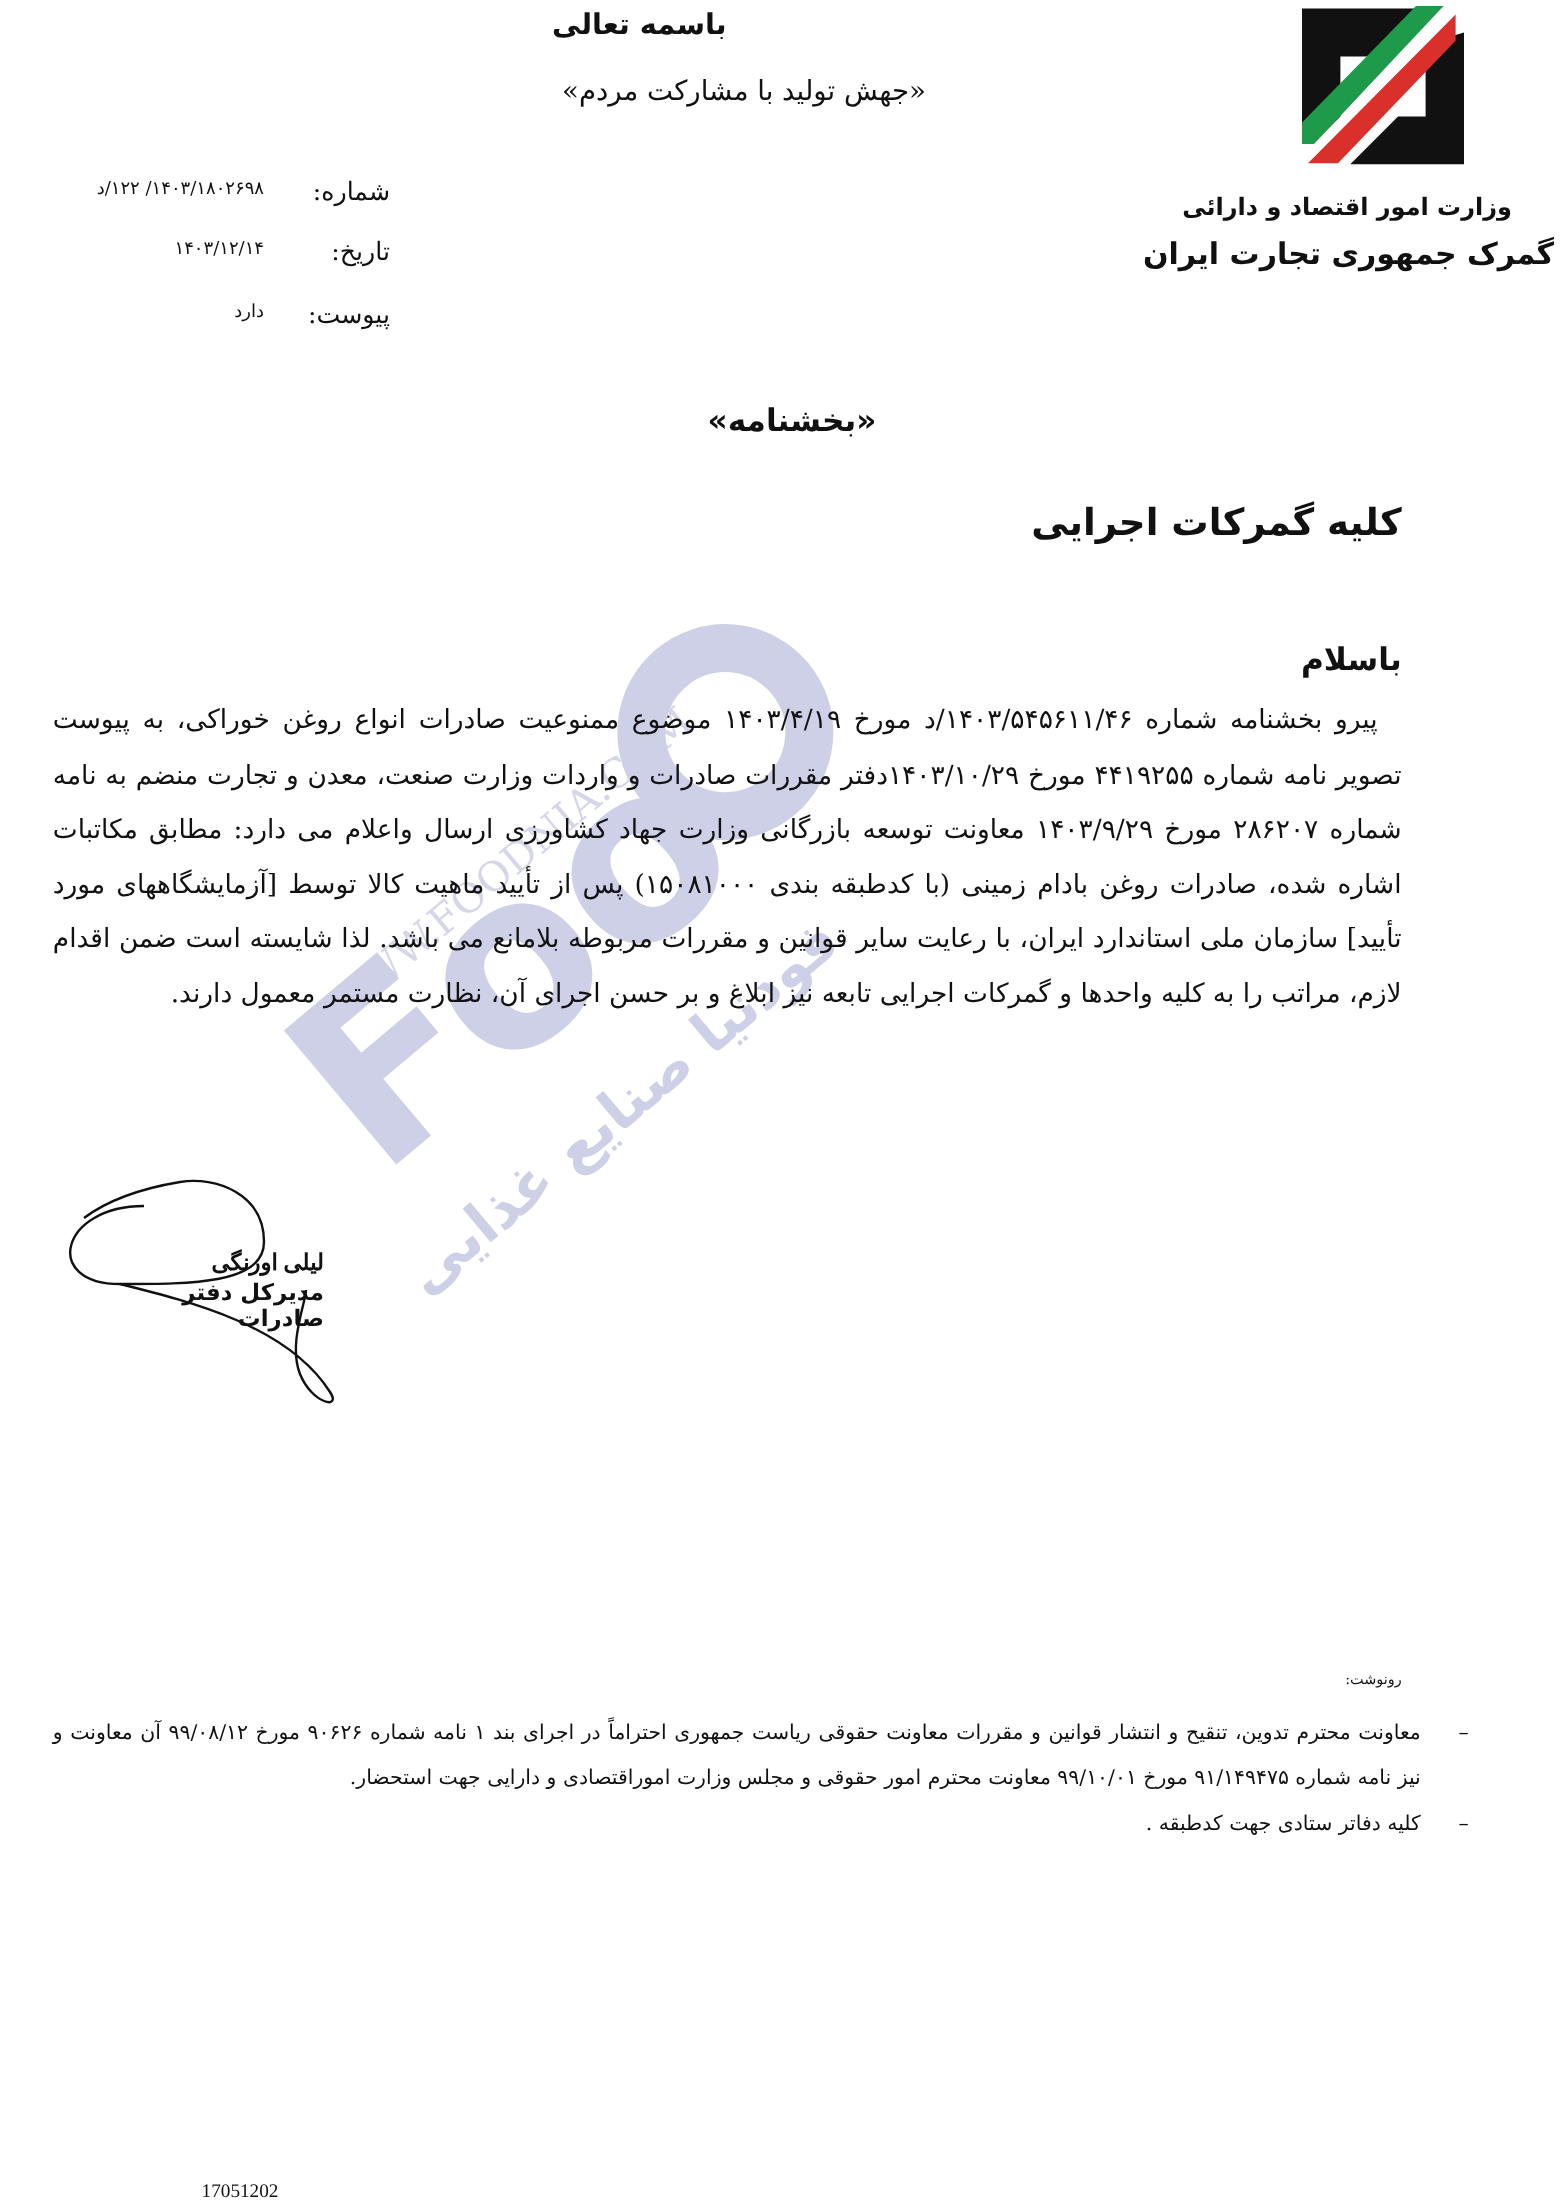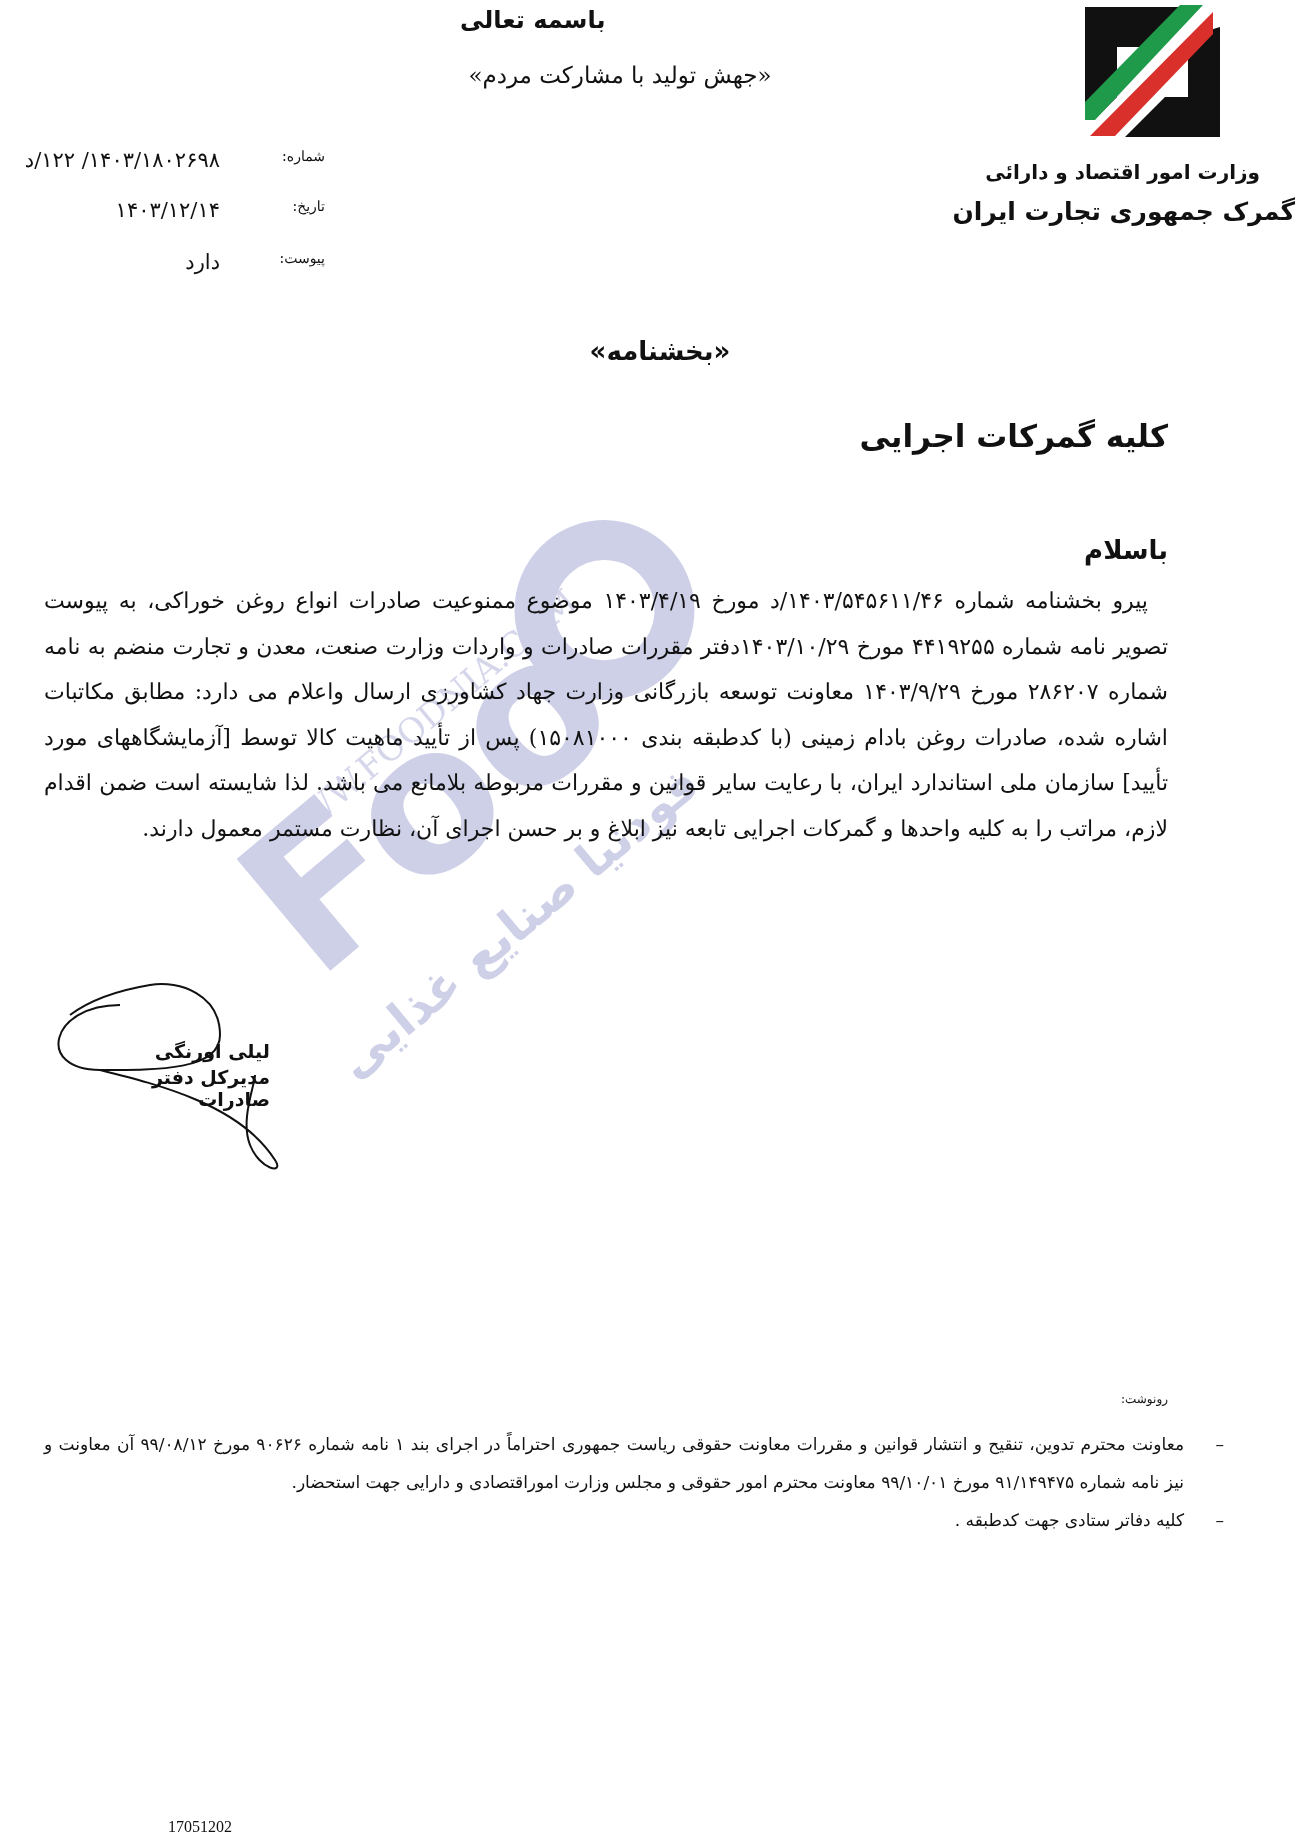--- a/index.html
+++ b/index.html
@@ -12,43 +12,43 @@
     .rtl { direction: rtl; }
     .bold { font-weight: bold; font-family: "DejaVu Sans", "Liberation Sans", sans-serif; }
 
     
     #basmala { top: 6px; left: 460px; width: 320px; text-align: left; font-size: 24px; }
     #slogan { top: 62px; left: 420px; width: 400px; text-align: center; font-size: 23px; }
     #logo { top: 2px; left: 1085px; width: 135px; height: 135px; }
     #ministry { top: 160px; left: 960px; width: 300px; text-align: right; font-size: 20px; }
     #customs { top: 197px; left: 940px; width: 355px; text-align: right; font-size: 25px; }
 
-    .meta-label { font-size: 14px; text-align: right; width: 100px; }
-    .meta-value { font-size: 21px; text-align: right; width: 260px; }
+    .meta-label { font-size: 21px; text-align: right; width: 100px; }
+    .meta-value { font-size: 15px; text-align: right; width: 260px; }
     #num-label { top: 148px; left: 225px; }
     #num-value { top: 148px; left: 0px; width: 220px; }
     #date-label { top: 198px; left: 225px; }
     #date-value { top: 198px; left: 0px; width: 220px; }
     #att-label { top: 250px; left: 225px; }
     #att-value { top: 250px; left: 0px; width: 220px; }
 
     #title { top: 336px; left: 500px; width: 320px; text-align: center; font-size: 26px; }
     #recipient { top: 418px; left: 820px; width: 348px; text-align: right; font-size: 31px; }
     #greeting { top: 535px; left: 1000px; width: 168px; text-align: right; font-size: 26px; }
 
     #body-text {
       top: 578px; left: 44px; width: 1124px;
       font-size: 22px; line-height: 45.5px; text-align: justify;
       text-align-last: right;
     }
     #body-text p { margin: 0; text-indent: 20px; }
 
     
     #signature { top: 975px; left: 40px; width: 260px; height: 200px; }
-    #sig-name { top: 1040px; left: 80px; width: 190px; text-align: right; font-size: 19px; }
+    #sig-name { top: 1040px; left: 80px; width: 190px; text-align: right; font-size: 19px; font-family: Liberation Serif, serif; }
     #sig-title { top: 1066px; left: 80px; width: 190px; text-align: right; font-size: 19px; }
 
     
     #cc-label { top: 1392px; left: 1000px; width: 168px; font-size: 12px; }
     #cc-list { top: 1425px; left: 44px; width: 1180px; font-size: 17px; line-height: 38px; margin: 0; padding: 0; list-style: none; }
     #cc-list li { position: relative; padding-right: 40px; text-align: justify; text-align-last: right; }
     #cc-list li .dash { position: absolute; right: 0; top: 0; }
 
     #footer-code { top: 1818px; left: 168px; font-family: "Liberation Serif", serif; font-size: 16px; }
 

